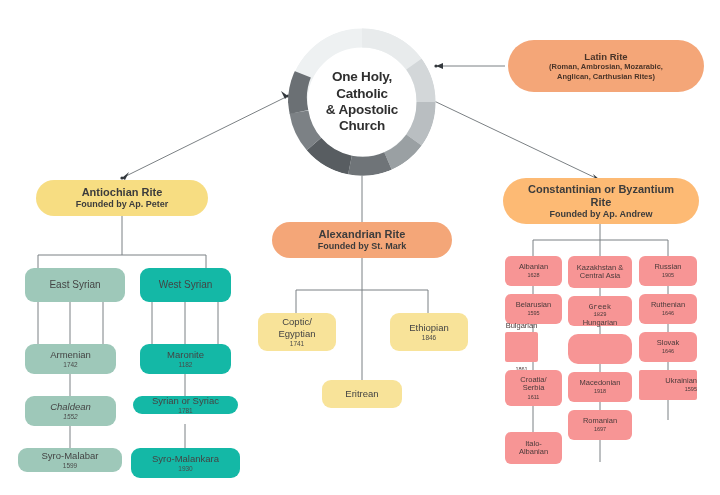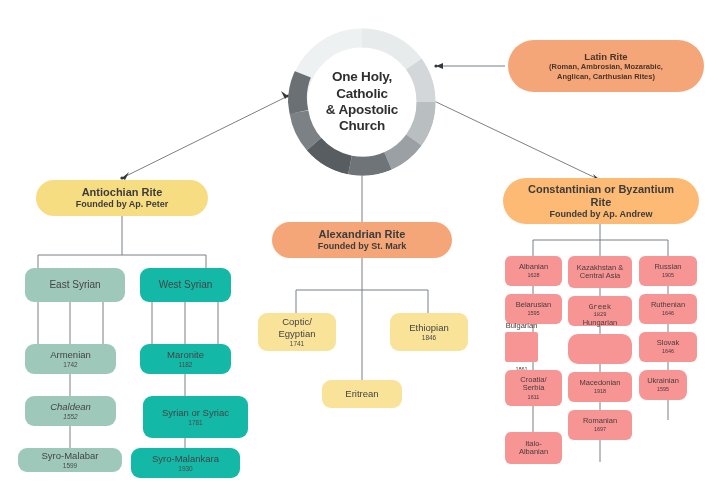--- a/index.html
+++ b/index.html
@@ -202,21 +202,21 @@
   </div>
   <div class="node c-green leaf" style="left:18px;top:448px;width:104px;height:24px;">
     <div class="t1">Syro-Malabar</div>
     <div class="yr">1599</div>
   </div>
 
   <div class="node c-yellow2 leaf" style="left:140px;top:344px;width:91px;height:30px;">
     <div class="t1">Maronite</div>
     <div class="yr">1182</div>
   </div>
-  <div class="node c-yellow2 leaf" style="left:133px;top:396px;width:105px;height:42px;margin-left:10px;">
+  <div class="node c-yellow2 leaf" style="left:133px;top:396px;width:105px;height:18px;">
     <div class="t1">Syrian or Syriac</div>
     <div class="yr">1781</div>
   </div>
   <div class="node c-yellow2 leaf" style="left:131px;top:448px;width:109px;height:30px;">
     <div class="t1">Syro-Malankara</div>
     <div class="yr">1930</div>
   </div>
 
   <div class="node c-orange rite-hdr" style="left:272px;top:222px;width:180px;height:36px;border-radius:18px;">
     <div class="t1">Alexandrian Rite</div>
@@ -290,18 +290,18 @@
     <div class="yr">1905</div>
   </div>
   <div class="node c-pink2 tiny" style="left:639px;top:294px;width:58px;height:30px;border-radius:6px;">
     <div class="t1">Ruthenian</div>
     <div class="yr">1646</div>
   </div>
   <div class="node c-pink2 tiny" style="left:639px;top:332px;width:58px;height:30px;border-radius:6px;">
     <div class="t1">Slovak</div>
     <div class="yr">1646</div>
   </div>
-  <div class="node c-pink2 tiny" style="left:639px;top:370px;width:48px;height:30px;border-radius:8px;">
+  <div class="node c-pink2 tiny" style="left:639px;top:370px;width:58px;height:30px;border-radius:2px;align-items:flex-end;">
     <div class="t1">Ukrainian</div>
     <div class="yr">1595</div>
   </div>
 
 </div>
 
 </body></html>

